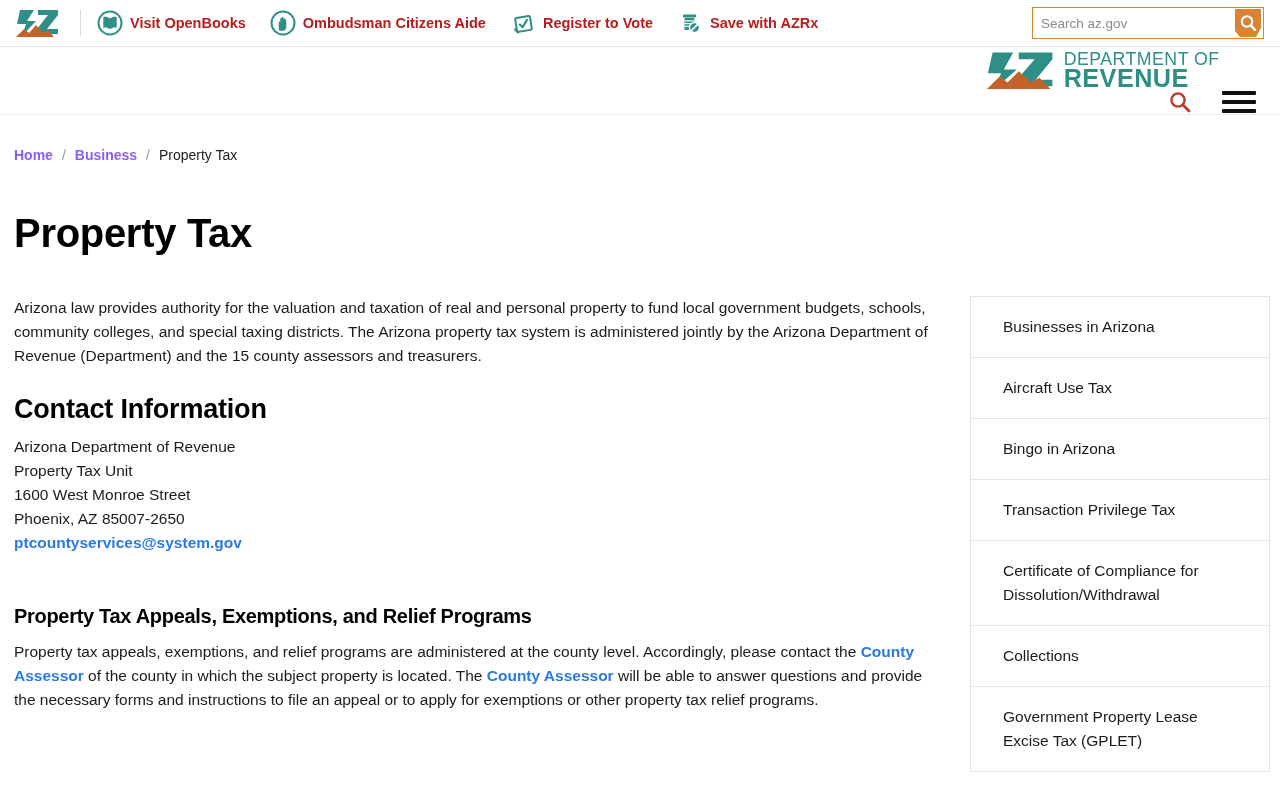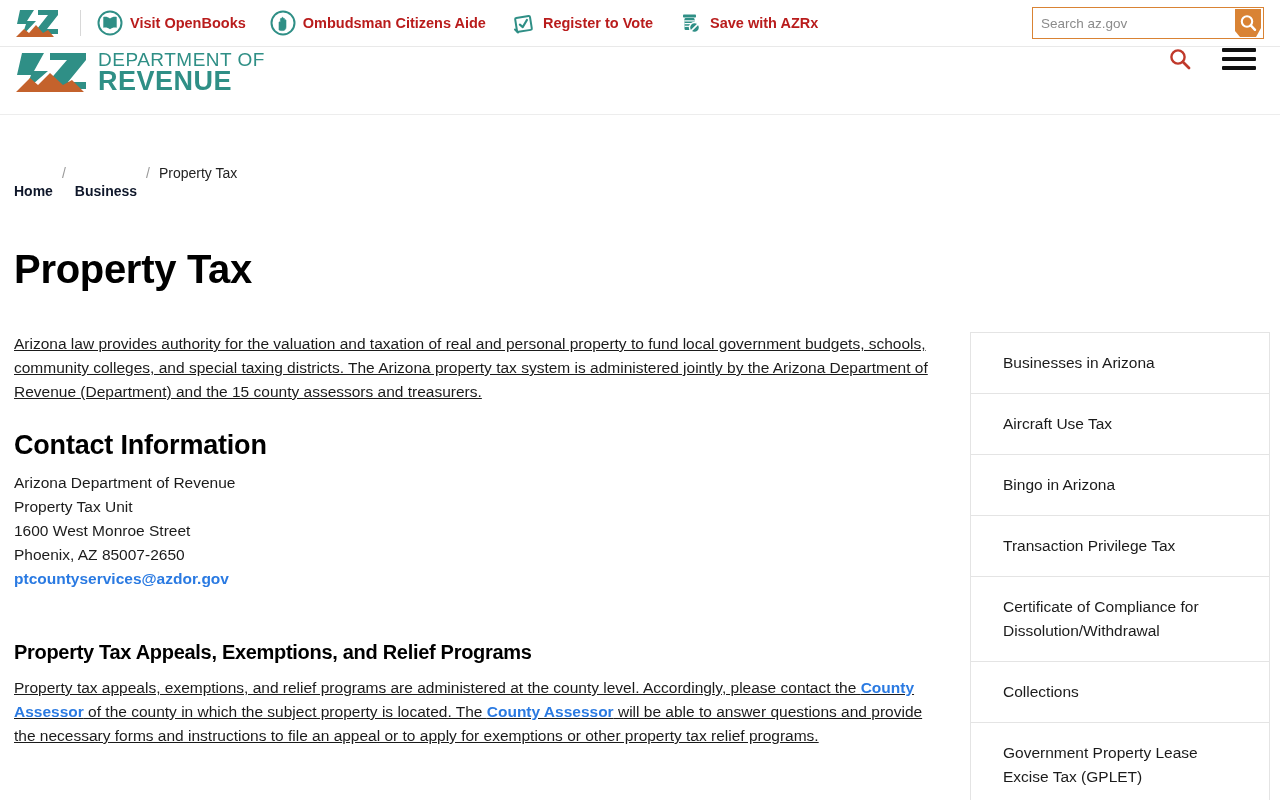--- a/index.html
+++ b/index.html
@@ -69,43 +69,44 @@
     cursor: pointer;
     display: flex; align-items: center; justify-content: center;
   }
 
   
   .header {
     height: 68px;
     background: #ffffff;
     border-bottom: 1px solid #ededed;
     display: flex;
-    align-items: flex-start;
+    align-items: flex-end;
     padding: 0 24px 0 14px;
+    flex-direction: column;
   }
   .logo { height: 46px; width: 280px; cursor: pointer; }
   .header-actions { margin-left: auto; display: flex; align-items: center; gap: 30px; }
   .hdr-search-icon { width: 24px; height: 24px; cursor: pointer; }
   .hamburger {
     width: 34px; height: 24px; cursor: pointer;
     display: flex; flex-direction: column; justify-content: space-between;
     padding: 1px 0;
   }
   .hamburger span { display: block; height: 4px; background: #111; border-radius: 1px; }
 
   
   .page { padding: 0 14px; }
   .breadcrumb {
     display: flex; align-items: center;
     font-size: 14px;
     padding-top: 32px;
     color: #222;
   }
   .breadcrumb a {
-    color: #0f172a; font-weight: bold; text-decoration: none; cursor: pointer; margin-top: 36px;
+    color: #8b5cf6; font-weight: bold; text-decoration: none; cursor: pointer;
   }
   .breadcrumb .sep { color: #9a9a9a; margin: 0 9px; font-weight: normal; }
   .breadcrumb .current { color: #222; }
 
   h1.page-title {
     font-size: 40px;
     font-weight: bold;
     margin: 48px 0 0 0;
     letter-spacing: -0.3px;
     color: #000;
@@ -113,21 +114,20 @@
 
   .columns { display: flex; align-items: flex-start; margin-top: 40px; }
   .maincol { width: 946px; flex: 0 0 946px; padding-right: 30px; }
   .sidecol { width: 300px; flex: 0 0 300px; margin-left: 10px; }
 
   .bodytext {
     font-size: 15.5px;
     line-height: 24px;
     color: #1b1b1b;
     margin: 0;
-    text-decoration: underline;
   }
   .bodytext a { color: #2a7ae2; font-weight: bold; text-decoration: none; cursor: pointer; }
 
   h2.section-title {
     font-size: 27px;
     font-weight: bold;
     color: #000;
     margin: 26px 0 10px 0;
     letter-spacing: -0.2px;
   }
@@ -263,21 +263,21 @@
 
       <p class="bodytext">Arizona law provides authority for the valuation and taxation of real and personal property to fund local government budgets, schools, community colleges, and special taxing districts. The Arizona property tax system is administered jointly by the Arizona Department of Revenue (Department) and the 15 county assessors and treasurers.</p>
 
       <h2 class="section-title">Contact Information</h2>
 
       <div class="addr">
         <div>Arizona Department of Revenue</div>
         <div>Property Tax Unit</div>
         <div>1600 West Monroe Street</div>
         <div>Phoenix, AZ 85007-2650</div>
-        <a class="email">ptcountyservices@azdor.gov</a>
+        <a class="email">ptcountyservices@system.gov</a>
       </div>
 
       <div class="spacer-block"></div>
 
       <h2 class="big-section-title">Property Tax Appeals, Exemptions, and Relief Programs</h2>
 
       <p class="bodytext"><span>Property tax appeals, exemptions, and relief programs are administered at the county level. Accordingly, please contact the </span><a>County Assessor</a><span> of the county in which the subject property is located. The </span><a>County Assessor</a><span> will be able to answer questions and provide the necessary forms and instructions to file an appeal or to apply for exemptions or other property tax relief programs.</span></p>
     </div>
 
     <div class="sidecol">

